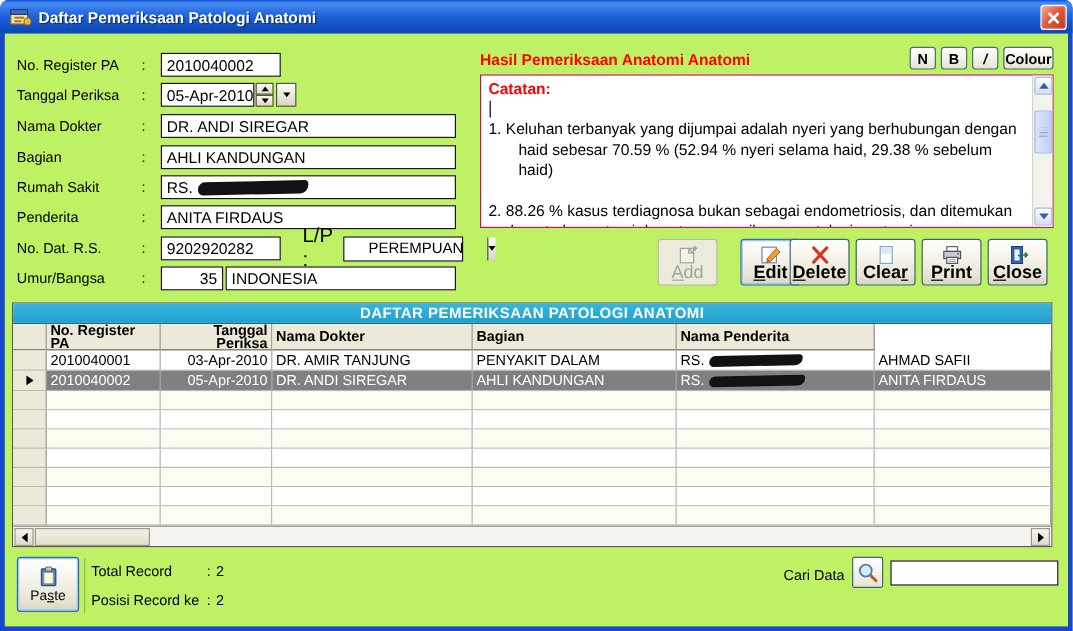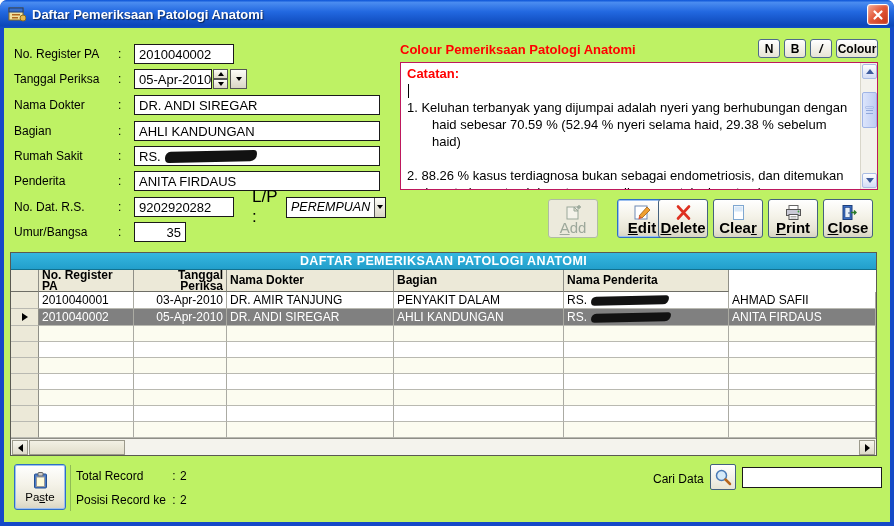--- a/index.html
+++ b/index.html
@@ -26,21 +26,21 @@
   .tbox { background:#fff; border:1px solid #1a1a1a; height:20px; display:flex; align-items:center;
     padding:0 4px; font-size:13px; overflow:hidden; white-space:nowrap; }
   .scribble { display:inline-block; height:11px; background:#121212; border-radius:6px 3px 7px 4px; transform:rotate(-1.2deg); margin-left:4px; }
   .spin { width:15px; height:20px; display:flex; flex-direction:column; margin-left:1px; }
   .spin-btn { flex:1; background:linear-gradient(#FDFDF8,#DDD9C8); border:1px solid #555; display:flex; align-items:center; justify-content:center; cursor:pointer; }
   .tri-up { width:0; height:0; border-left:3px solid transparent; border-right:3px solid transparent; border-bottom:4px solid #000; }
   .tri-dn { width:0; height:0; border-left:3px solid transparent; border-right:3px solid transparent; border-top:4px solid #000; }
   .drop-btn { width:17px; height:20px; margin-left:2px; background:linear-gradient(#FDFDF8,#D9D5C4); border:1px solid #555;
     display:flex; align-items:center; justify-content:center; cursor:pointer; }
   .combo { border:1px solid #1a1a1a; background:#fff; height:21px; display:flex; align-items:center; }
-  .combo .cval { flex:1; padding:0 4px; font-size:12.5px; white-space:nowrap;font-style:italic; }
+  .combo .cval { flex:1; padding:0 20px; font-size:12.5px; white-space:nowrap; }
   .combo .cbtn { width:17px; height:100%; background:linear-gradient(#FDFDF8,#D9D5C4); border-left:1px solid #555;
     display:flex; align-items:center; justify-content:center; cursor:pointer; }
 
   
   .hasil-title { position:absolute; left:396px; top:14px; color:#FF0000; font-weight:bold; font-size:13px; }
   .fmt-btn { position:absolute; top:11px; height:19px; background:linear-gradient(#FFFFFF,#E7E4D4); border:1px solid #4F6A8A;
     border-radius:3px; font-size:12px; display:flex; align-items:center; justify-content:center; cursor:pointer; }
   .notes { position:absolute; left:396px; top:34px; width:478px; height:128px; background:#fff; border:1px solid #be185d; }
   .notes-text { position:absolute; left:0; top:0; right:17px; bottom:0; padding:2px 4px 2px 6px; font-size:13px; line-height:17px; overflow:hidden; }
   .notes-heading { color:#FF0000; font-weight:bold; }
@@ -201,23 +201,26 @@
           </div>
       </div>
     </div>
 
     <div class="frow" style="top:194px">
       <span class="flabel">Umur/Bangsa</span>
       <span class="fcolon">:</span>
       <div class="tbox" style="width:52px; justify-content:flex-end">
           <span>35</span>
         </div>
-    </div>
-
-    <div class="hasil-title">Colour Pemeriksaan Patologi Anatomi</div>
+      <div class="tbox" style="width:192px; margin-left:2px">
+          <span>INDONESIA</span>
+        </div>
+    </div>
+
+    <div class="hasil-title">Hasil Pemeriksaan Anatomi Anatomi</div>
     <div class="fmt-btn" style="left:754px; width:22px">
         <span style="font-weight:bold">N</span>
       </div>
     <div class="fmt-btn" style="left:780px; width:22px">
         <span style="font-weight:bold">B</span>
       </div>
     <div class="fmt-btn" style="left:806px; width:22px">
         <span style="font-weight:bold; font-style:italic">/</span>
       </div>
     <div class="fmt-btn" style="left:832px; width:42px">

